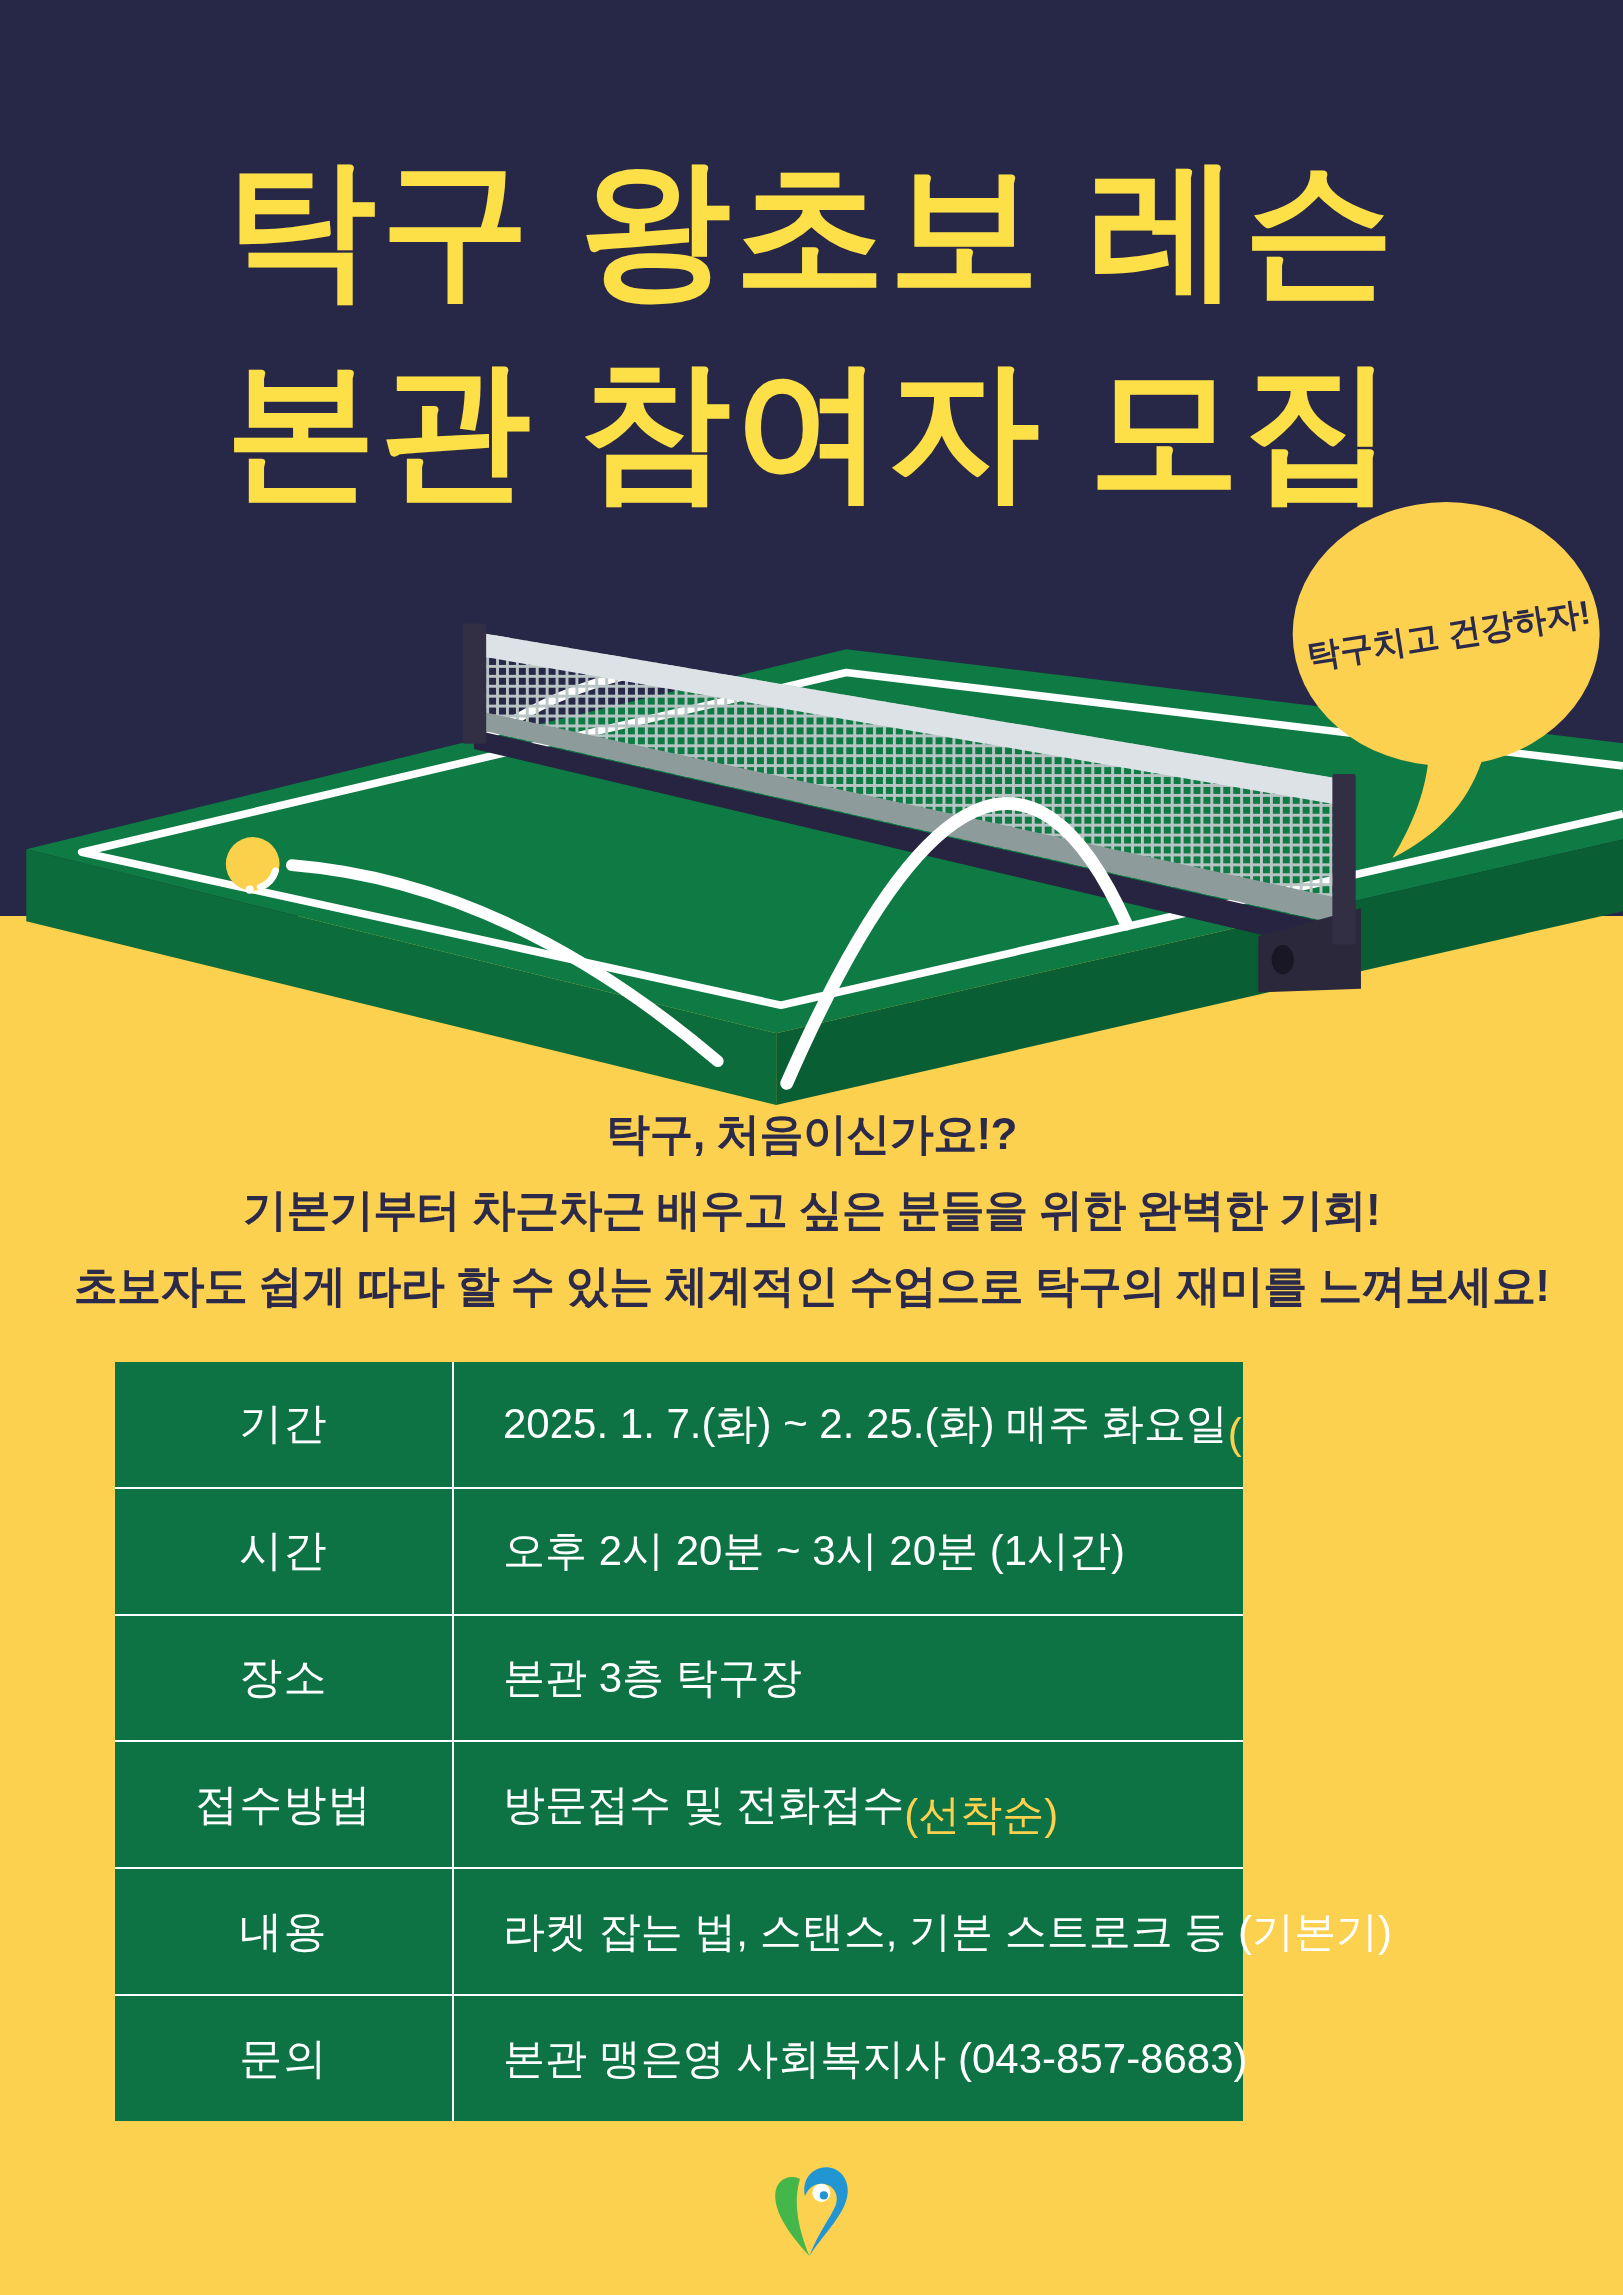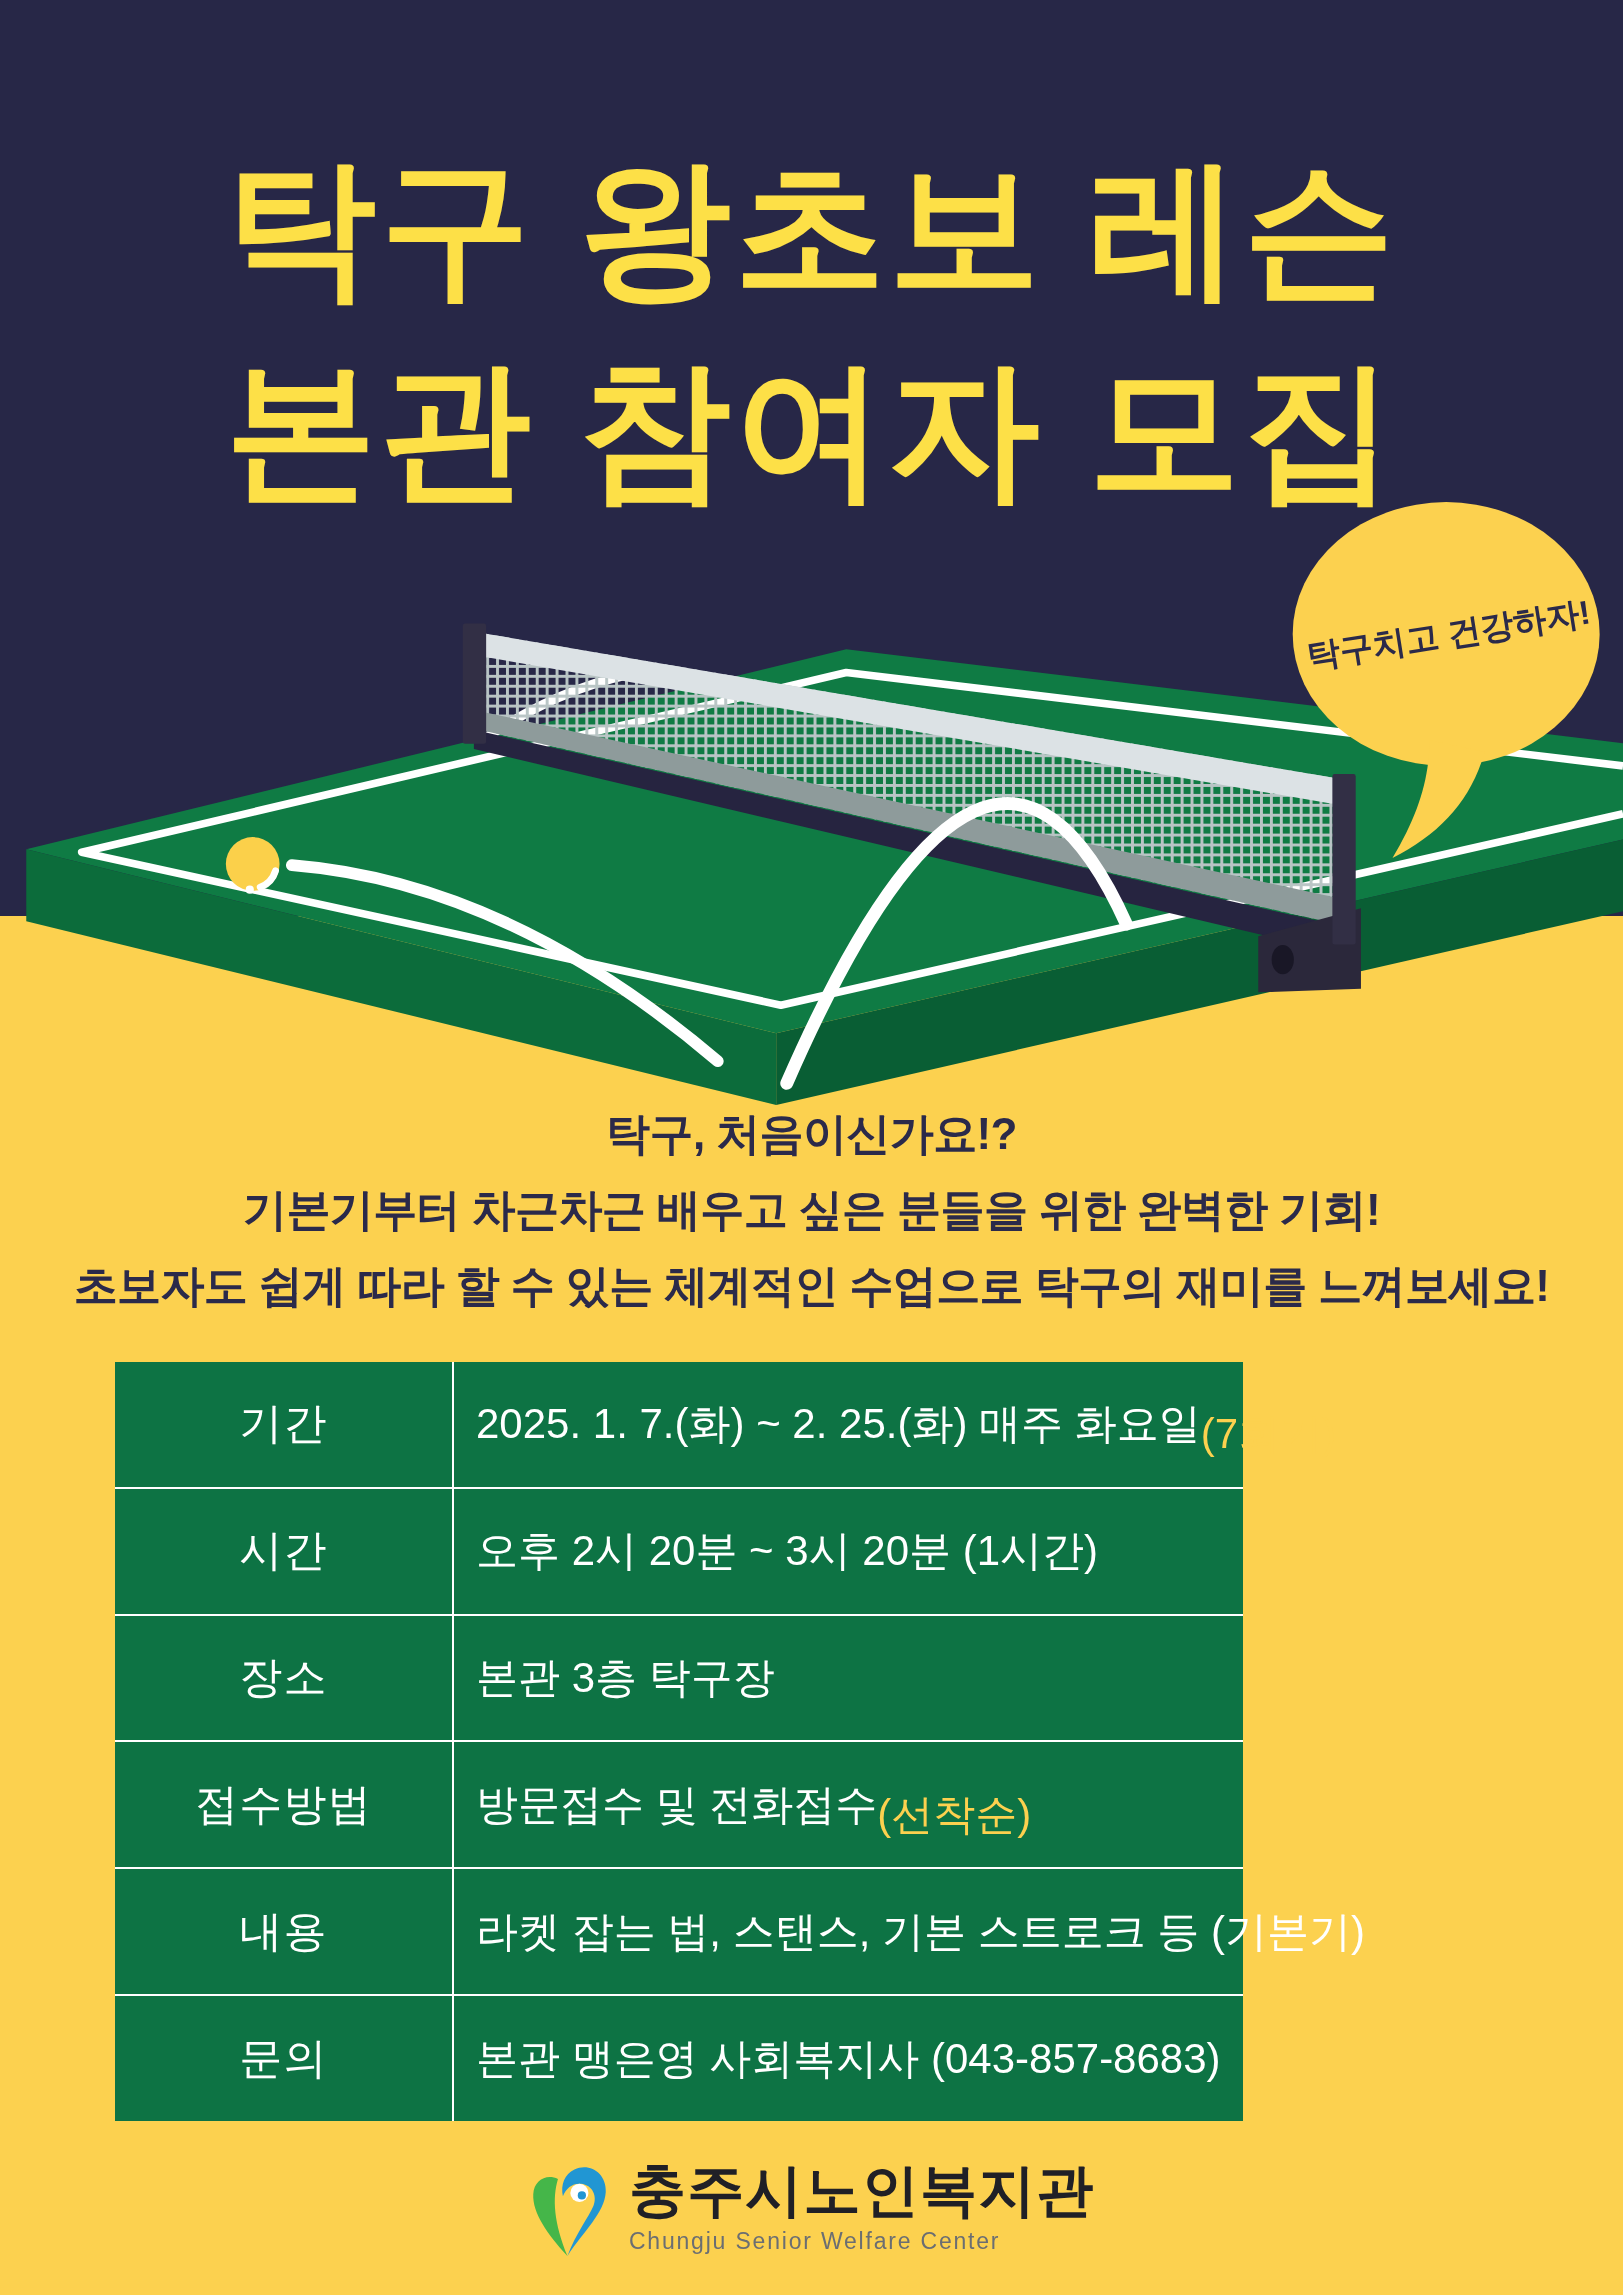--- a/index.html
+++ b/index.html
@@ -43,21 +43,21 @@
   .info-row{flex:1;display:flex;border-top:2.9px solid #ffffff;}
   .info-row:first-child{border-top:none;}
   .info-label{
     width:337px;flex:0 0 337px;
     border-right:2.9px solid #ffffff;
     display:flex;align-items:center;justify-content:center;
     color:#ffffff;font-size:43px;font-weight:500;letter-spacing:1.2px;
   }
   .info-value{
     flex:1;display:flex;align-items:center;
-    padding-left:22px;
+    padding-left:49px;
     color:#ffffff;font-size:42px;font-weight:500;
     white-space:nowrap;
   }
   .info-value .hl{color:#fcd14f;margin-top:20px;}
   
   .footer{
     position:absolute;left:0;top:2155px;width:1623px;
     display:flex;align-items:center;justify-content:center;gap:17.5px;
   }
   .footer .logo-icon{width:83px;height:103px;flex:0 0 83px;}
@@ -189,20 +189,16 @@
 
   </div>
 
   <div class="footer">
     <svg class="logo-icon" viewBox="0 0 200 250" xmlns="http://www.w3.org/2000/svg">
       <path d="M95,245 C45,190 10,140 12,95 C14,60 45,45 72,58 C58,105 62,165 95,245 Z" fill="#45b649"></path>
       <path d="M95,245 C135,185 185,140 188,90 C190,45 150,18 112,35 C88,46 78,72 84,100 C92,80 108,68 128,70 C156,73 168,100 158,124 C146,152 116,190 95,245 Z" fill="#2196d3"></path>
       <circle cx="124" cy="92" r="22" fill="#ffffff"></circle>
       <circle cx="130" cy="98" r="10" fill="#2196d3"></circle>
     </svg>
-    <div>
-      <div class="org-ko">충주시노인복지관</div>
-      <div class="org-en">Chungju Senior Welfare Center</div>
-    </div>
   </div>
 
 </div>
 
 
 </body></html>

